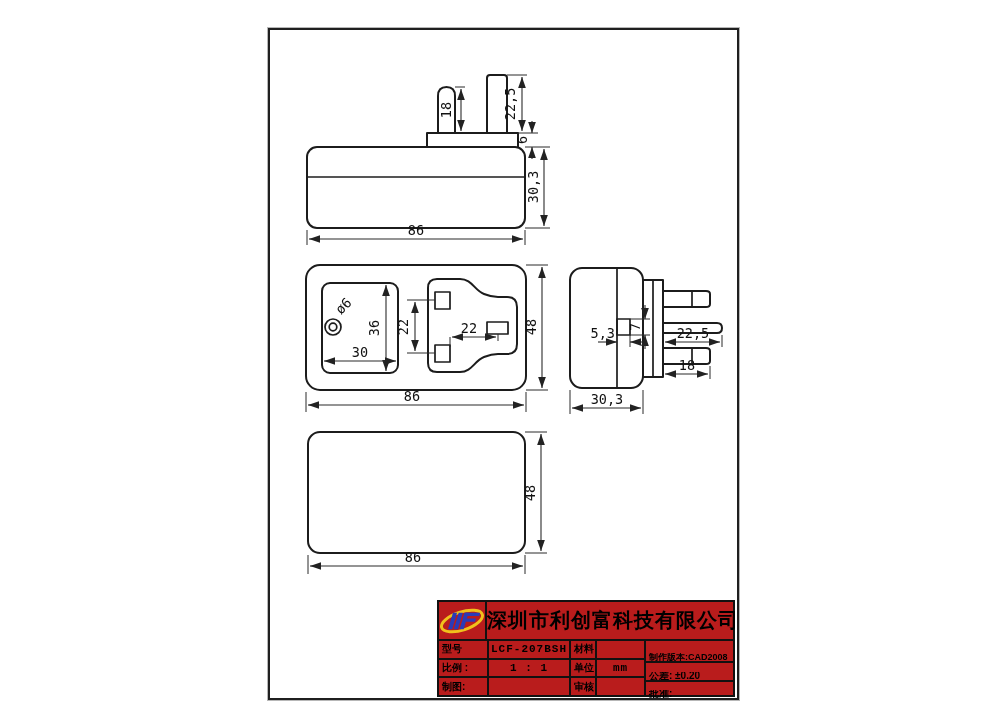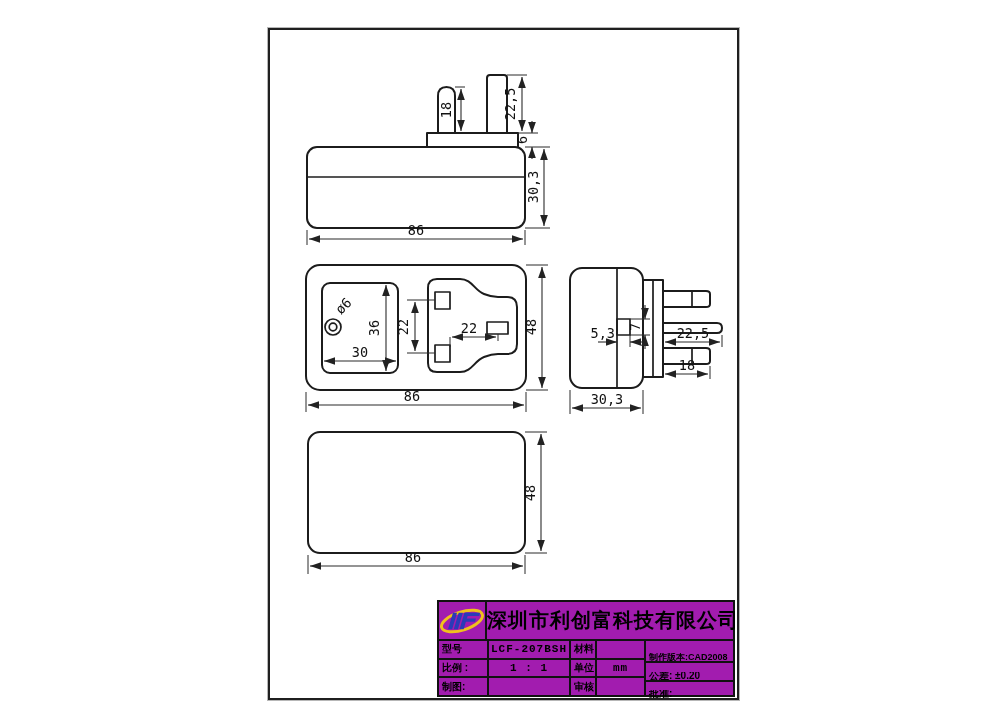--- a/index.html
+++ b/index.html
@@ -10,21 +10,21 @@
          border:2px solid #1f1f1f;outline:1px solid #b7b7b7;outline-offset:0px;background:#fff;}
   
   svg.canvas{position:absolute;left:0;top:0;}
   .obj{fill:none;stroke:#1c1c1c;stroke-width:2;stroke-linejoin:round;stroke-linecap:round;}
   .obj2{fill:none;stroke:#1c1c1c;stroke-width:1.7;stroke-linejoin:round;}
   .dim{stroke:#2b2b2b;stroke-width:1.1;fill:none;}
   .ext{stroke:#2b2b2b;stroke-width:1;fill:none;}
   .dim-t{font:13.5px "DejaVu Sans Mono",monospace;fill:#111;}
   
   #tblock{position:absolute;left:437px;top:600px;width:298px;height:97px;
-          border:2px solid #111;box-sizing:border-box;background:#a21caf;color:#000;}
+          border:2px solid #111;box-sizing:border-box;background:#b91c1c;color:#000;}
   #tb-head{display:flex;height:37px;border-bottom:2px solid #111;}
   #logo-cell{width:50px;border-right:2px solid #111;box-sizing:border-box;
              display:flex;align-items:center;justify-content:center;}
   #company-cell{flex:1;display:flex;align-items:center;justify-content:center;
                 font-weight:bold;font-size:20px;letter-spacing:1px;white-space:nowrap;}
   #tb-grid{display:grid;grid-template-columns:50px 82px 26px 49px 1fr;
            grid-auto-rows:18.6px;font-size:10px;font-weight:bold;}
   .tb-cell{border-right:2px solid #111;border-bottom:2px solid #111;box-sizing:border-box;
            display:flex;align-items:center;padding:4px 3px;overflow:hidden;white-space:nowrap;}
   .tb-cell.last{border-right:none;margin-top:12px;}

